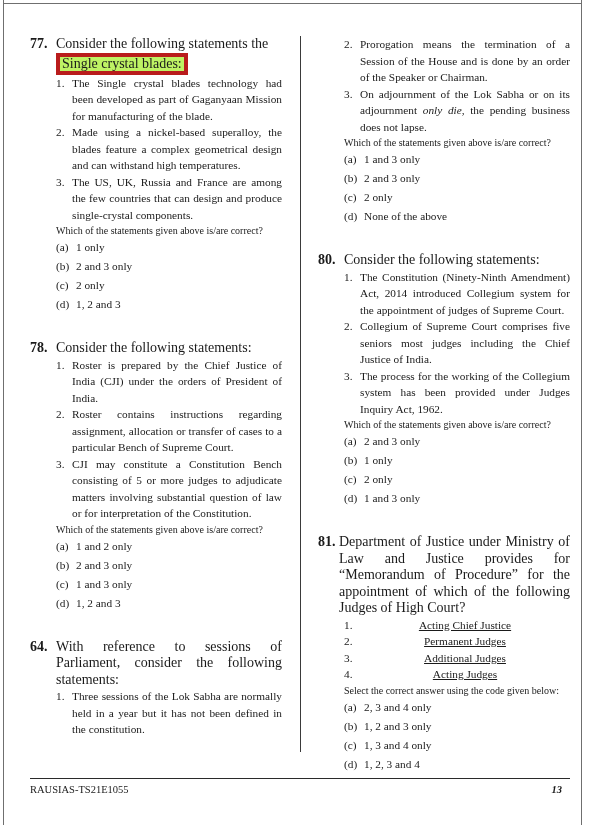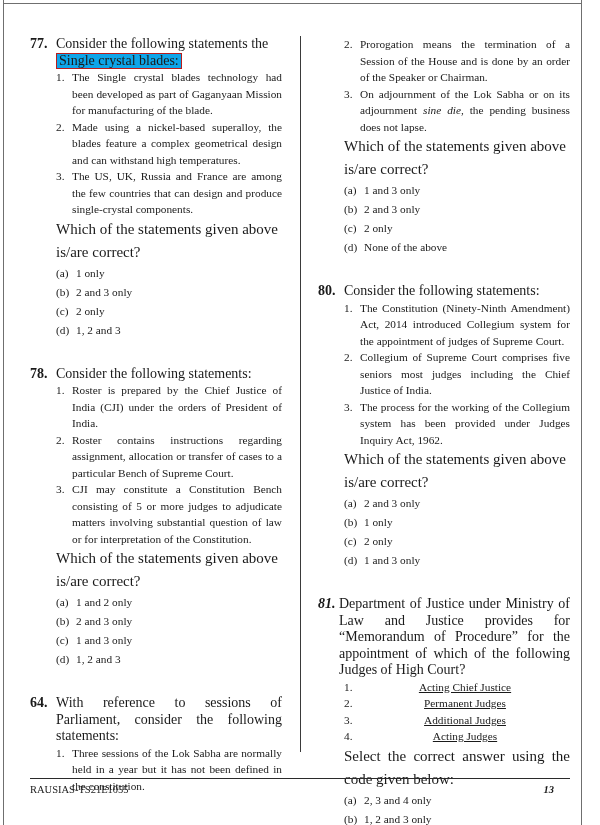--- a/index.html
+++ b/index.html
@@ -77,21 +77,20 @@
   .q-num {
     font-weight: bold;
     width: 26px;
     flex: 0 0 26px;
     text-align: left;
     letter-spacing: 0px;
   }
   .q-num.narrow {
     width: 21px;
     flex: 0 0 21px;
-    font-style: italic;
   }
   .q-text {
     flex: 1 1 auto;
     text-align: justify;
     text-justify: inter-word;
   }
   .q-text.nojust { text-align: left; }
 
   
   .stmt {
@@ -106,63 +105,63 @@
     flex: 0 0 16px;
   }
   .stmt .s-text {
     flex: 1 1 auto;
     text-align: justify;
     text-justify: inter-word;
   }
   .stmt.tight .s-text { text-align: center; text-decoration: underline; }
 
   .q-sub {
-    font-size: 15px;
-    line-height: 23px;
+    font-size: 10px;
+    line-height: 15px;
     margin-left: 26px;
     text-align: justify;
     text-justify: inter-word;
   }
   .q-sub.nojust { text-align: left; }
 
   .opt {
     display: flex;
     align-items: flex-start;
     font-size: 11.3px;
     line-height: 19px;
     margin-left: 26px;
   }
   .opt .o-lab {
     width: 20px;
     flex: 0 0 20px;
   }
   .opt .o-text { flex: 1 1 auto; }
 
   .boxed {
-    border: 1px solid #b91c1c;
-    background: #0ea5e9;
+    border: 4px solid #b91c1c;
+    background: #bef264;
     padding: 0px 2px;
     display: inline-block;
     line-height: 14px;
   }
   .ital { font-style: italic; }
 
   
   .footer-rule {
     position: absolute;
     left: 30px;
     right: 30px;
     top: 778px;
     height: 1px;
     background: #2a2a2a;
   }
   .footer {
     position: absolute;
     left: 30px;
-    right: 46px;
+    right: 38px;
     top: 784px;
     display: flex;
     justify-content: space-between;
     font-size: 10.5px;
     font-family: "Liberation Serif", "DejaVu Serif", serif;
   }
   .footer .pg { font-weight: bold; font-style: italic; }
 
   .gap-lg { height: 13px; }
 </style>
@@ -273,21 +272,21 @@
 
       <div class="col col-right">
 
         <div class="q">
           <div class="stmt">
             <div class="s-num">2.</div>
             <div class="s-text">Prorogation means the termination of a Session of the House and is done by an order of the Speaker or Chairman.</div>
           </div>
           <div class="stmt">
             <div class="s-num">3.</div>
-            <div class="s-text"><span>On adjournment of the Lok Sabha or on its adjournment </span><span class="ital">sine die</span><span>, the pending business does not lapse.</span></div>
+            <div class="s-text"><span>On adjournment of the Lok Sabha or on its adjournment </span><span class="ital">only die</span><span>, the pending business does not lapse.</span></div>
           </div>
           <div class="q-sub nojust">Which of the statements given above is/are correct?</div>
           <div class="opt">
             <div class="o-lab">(a)</div>
             <div class="o-text">1 and 3 only</div>
           </div>
           <div class="opt">
             <div class="o-lab">(b)</div>
             <div class="o-text">2 and 3 only</div>
           </div>

